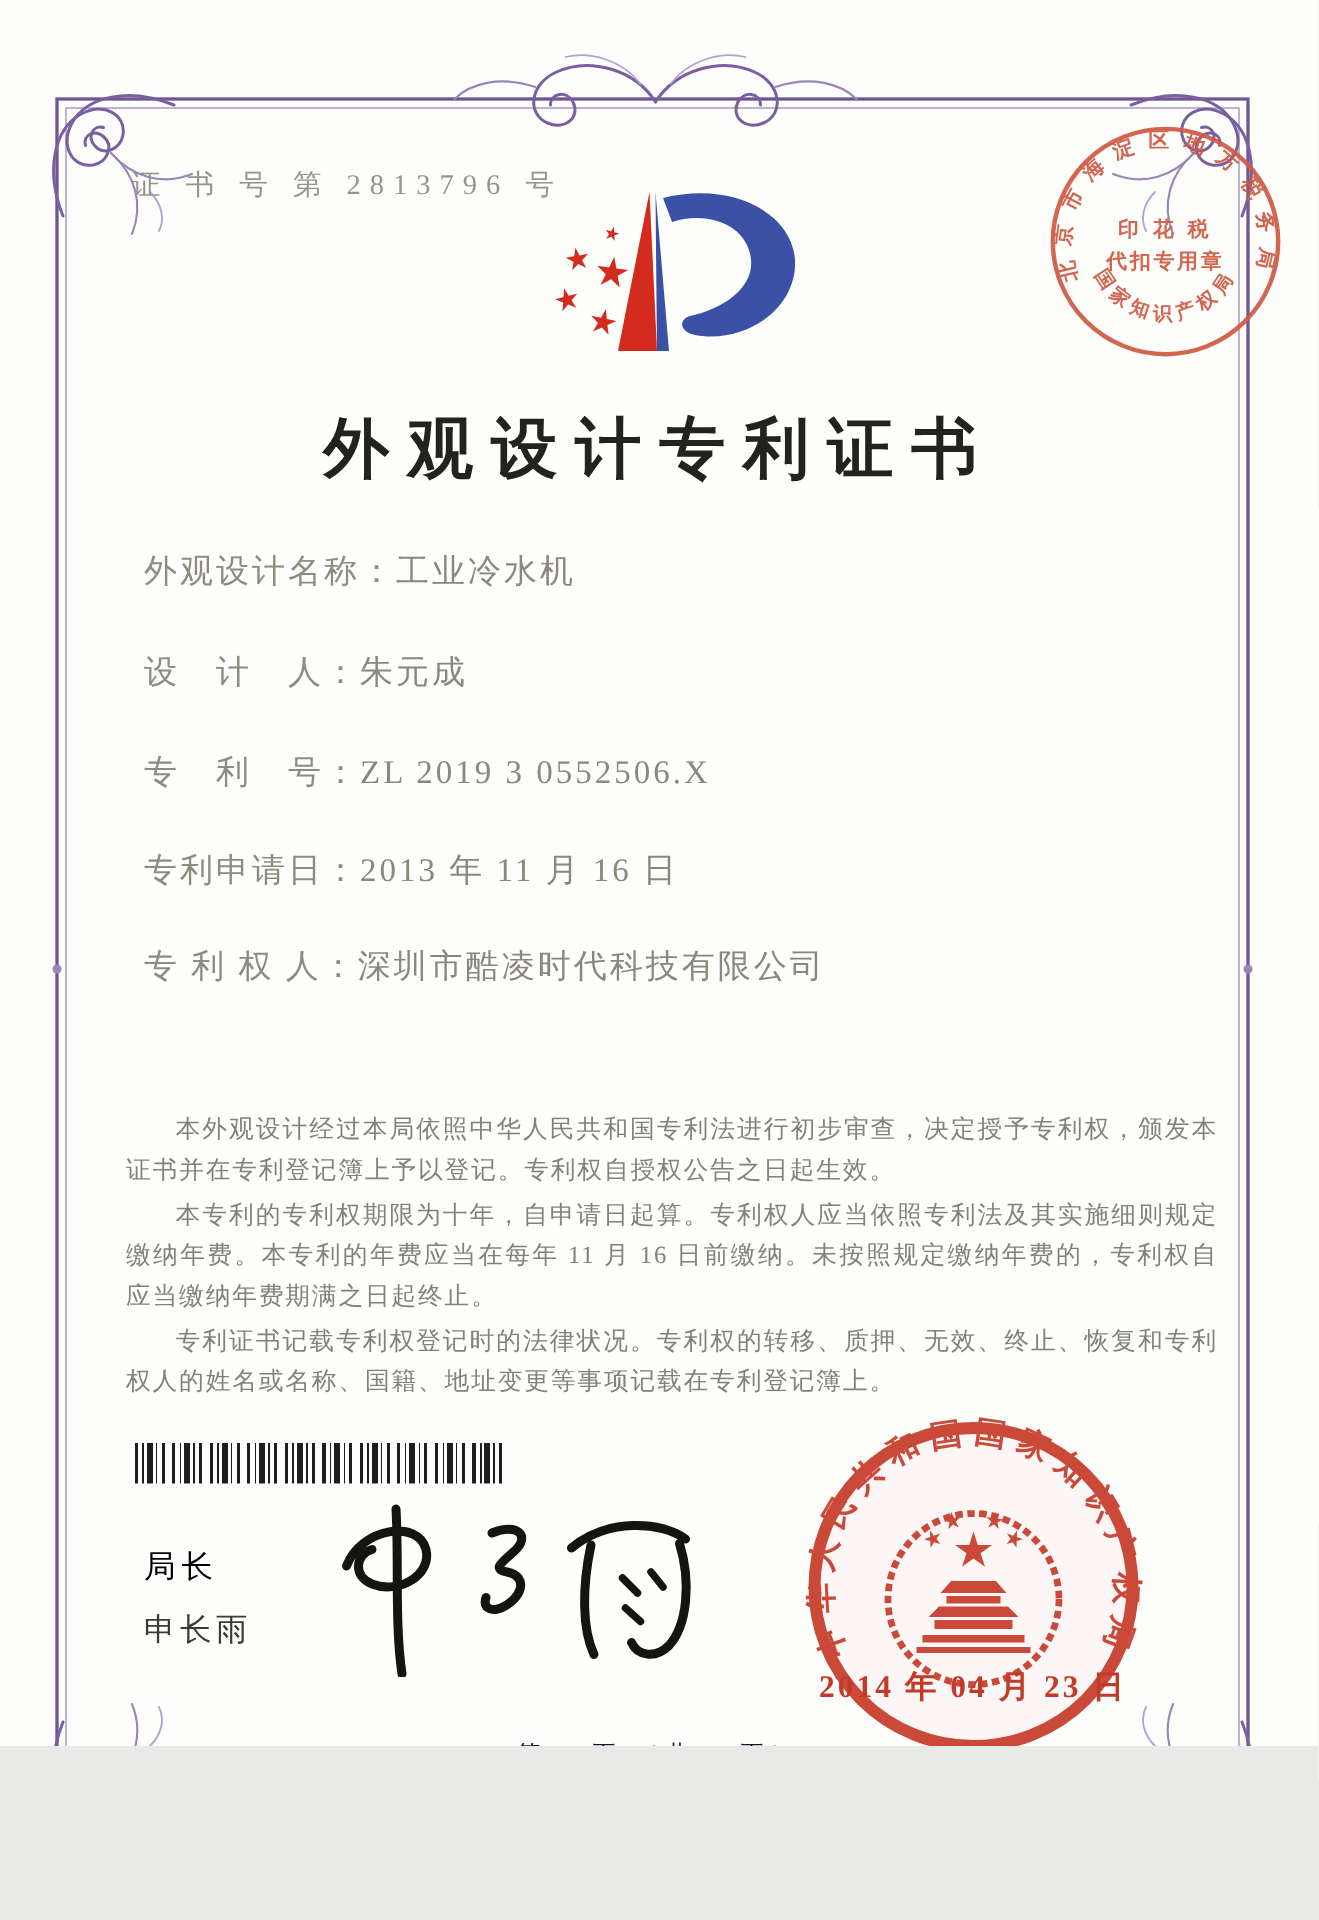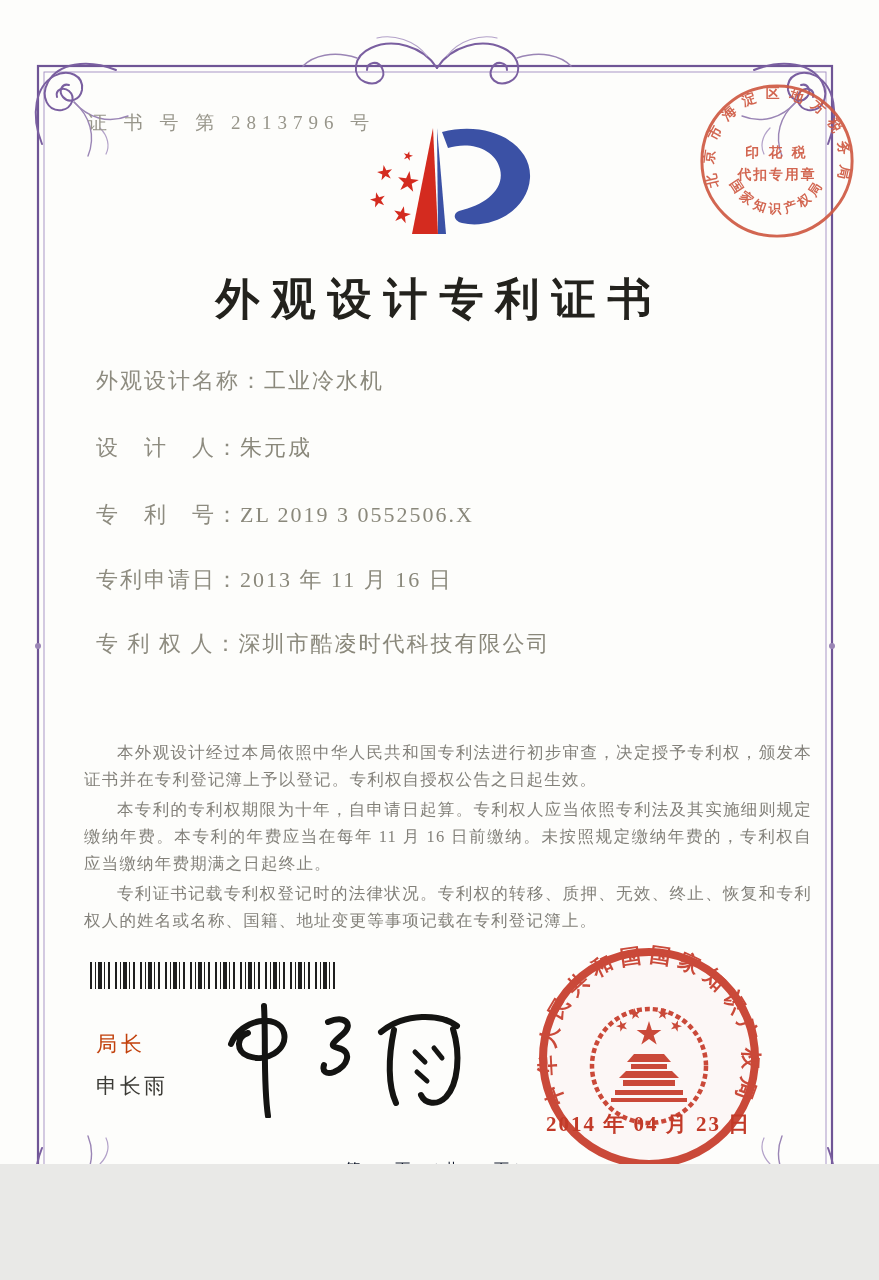--- a/index.html
+++ b/index.html
@@ -33,21 +33,21 @@
   .paras p{margin:0 0 3px 0;text-indent:2em;}
   .barcode{
     left:90px;top:962px;width:247px;height:27px;
     background-image:repeating-linear-gradient(90deg,
       #1e1e1e 0px,#1e1e1e 2px,transparent 2px,transparent 5px,
       #1e1e1e 5px,#1e1e1e 6px,transparent 6px,transparent 8px,
       #1e1e1e 8px,#1e1e1e 12px,transparent 12px,transparent 14px,
       #1e1e1e 14px,#1e1e1e 15px,transparent 15px,transparent 18px,
       #1e1e1e 18px,#1e1e1e 20px,transparent 20px,transparent 25px);
   }
-  .signoff-title{left:96px;top:1030px;font-size:21px;letter-spacing:4px;color:#c2410c;}
+  .signoff-title{left:96px;top:1030px;font-size:21px;letter-spacing:4px;color:#000000;}
   .signoff-name{left:96px;top:1072px;font-size:21px;letter-spacing:3px;color:#3b3a35;}
   .signature{left:185px;top:1000px;width:300px;height:118px;}
   .official-seal{left:533px;top:942px;width:232px;height:232px;opacity:.95;}
   .seal-date{
     left:546px;top:1110px;font-size:21px;letter-spacing:2px;
     color:#c23a28;font-weight:600;white-space:nowrap;
   }
   .footer{
     left:0;top:1160px;width:100%;text-align:center;
     font-size:15px;letter-spacing:5px;color:#0f172a;

